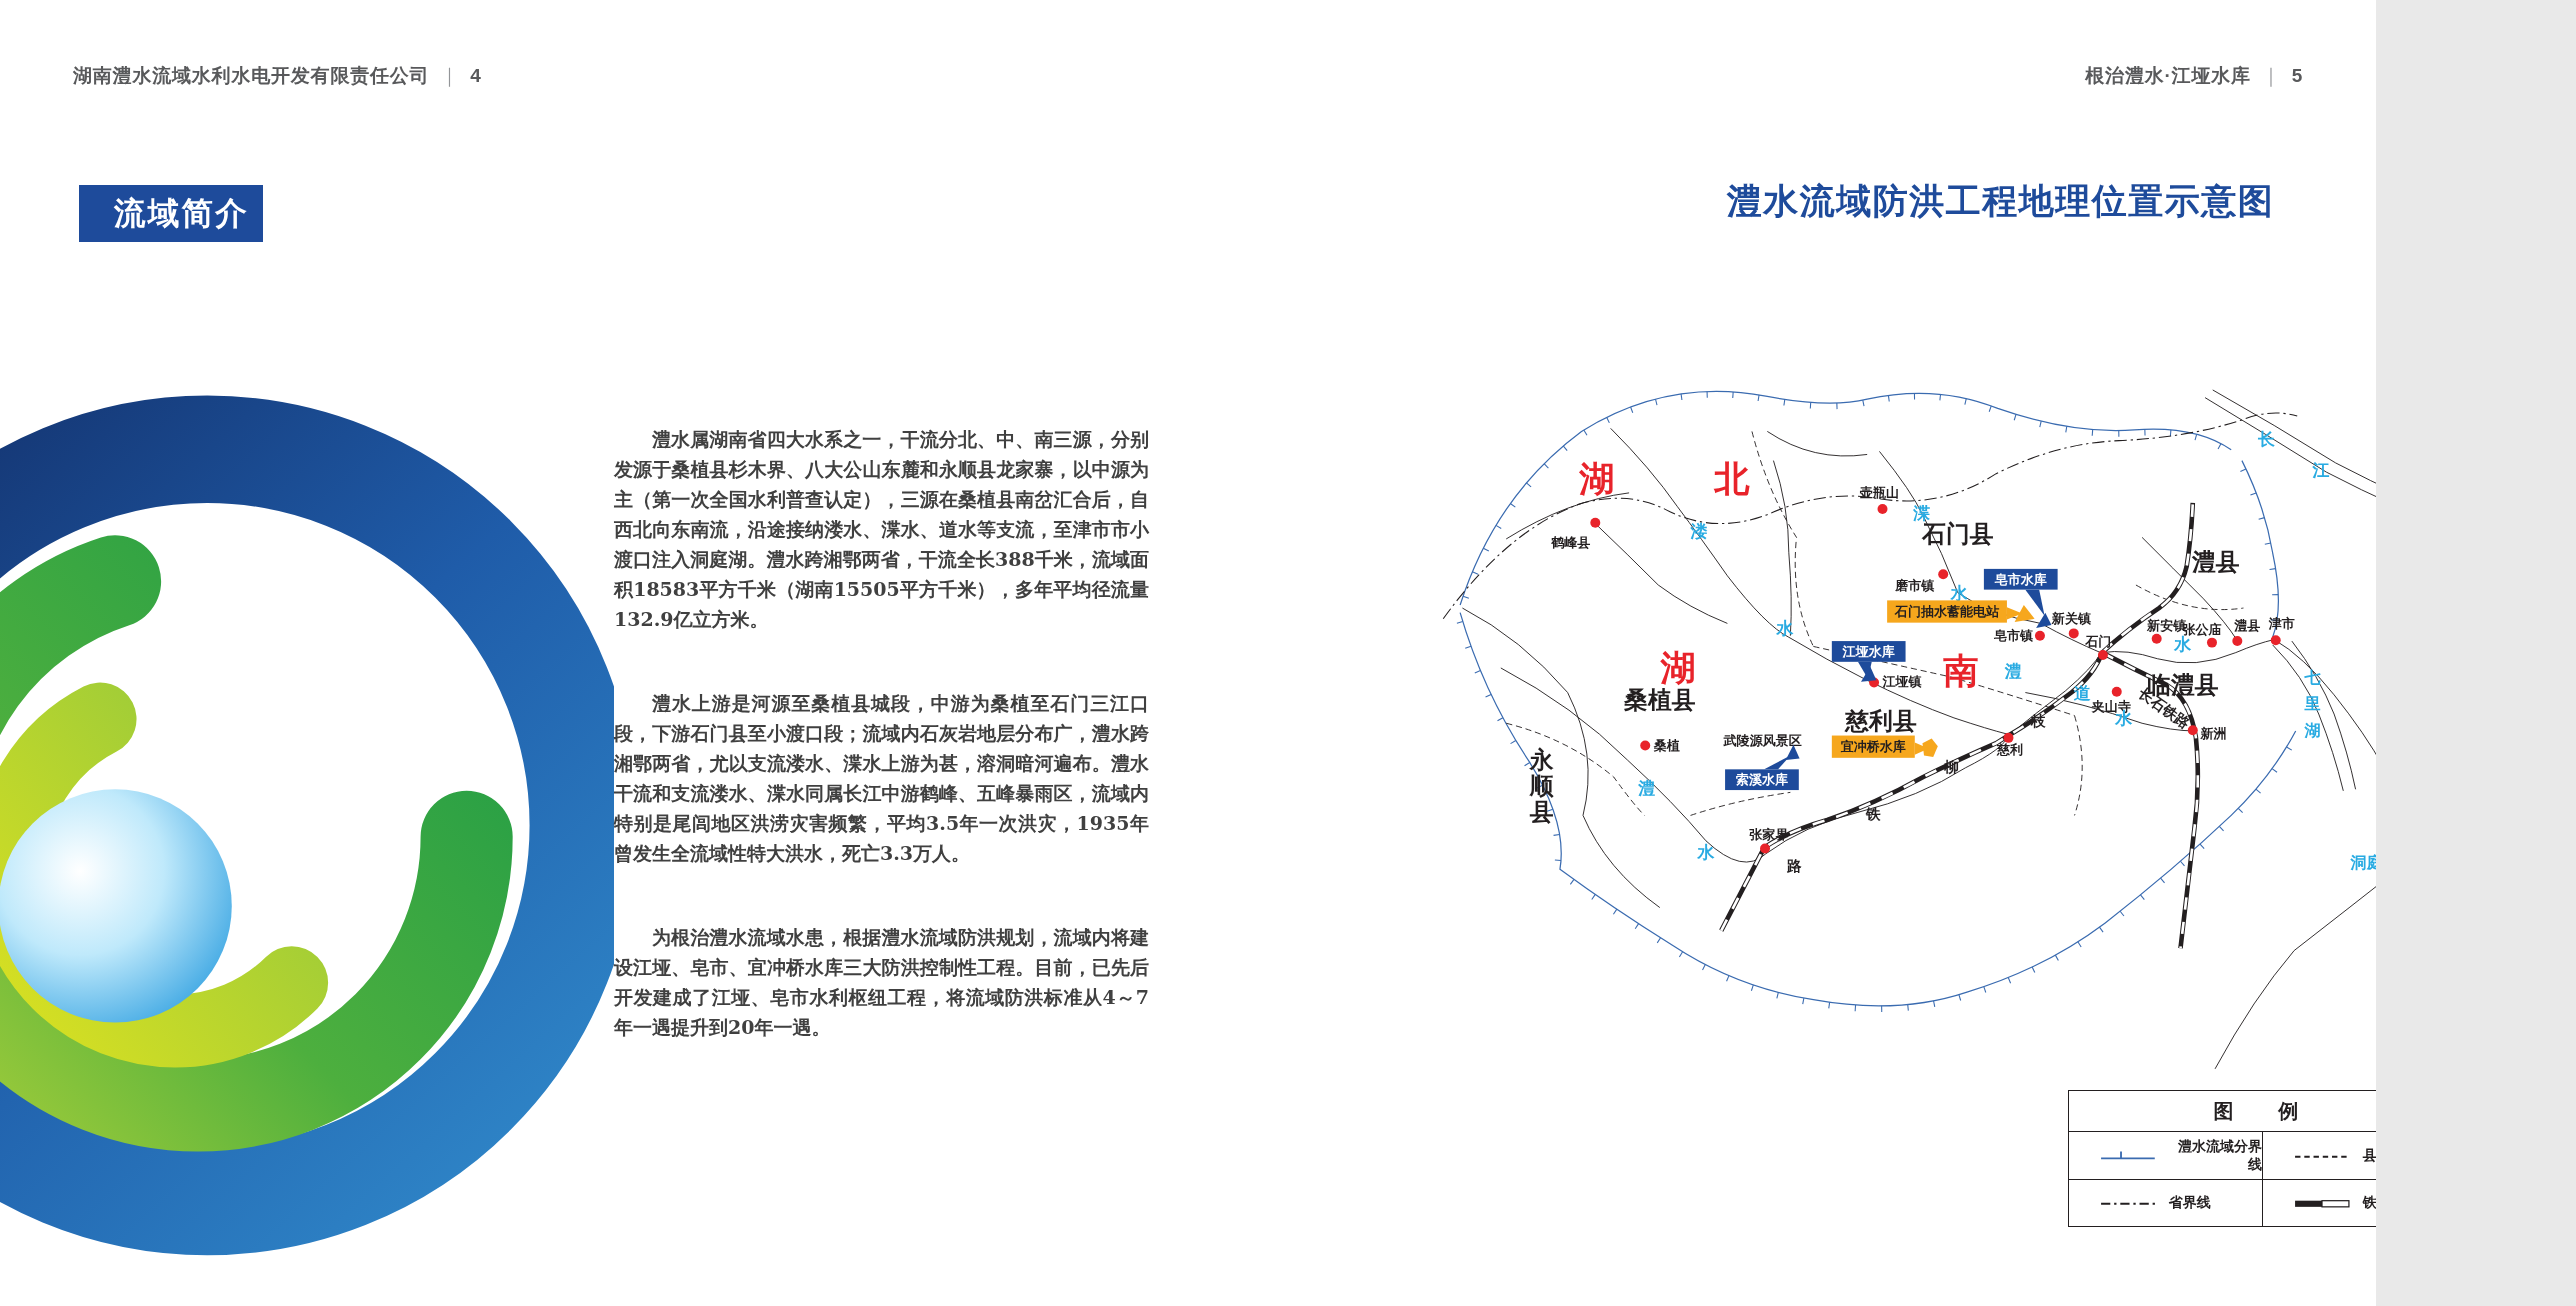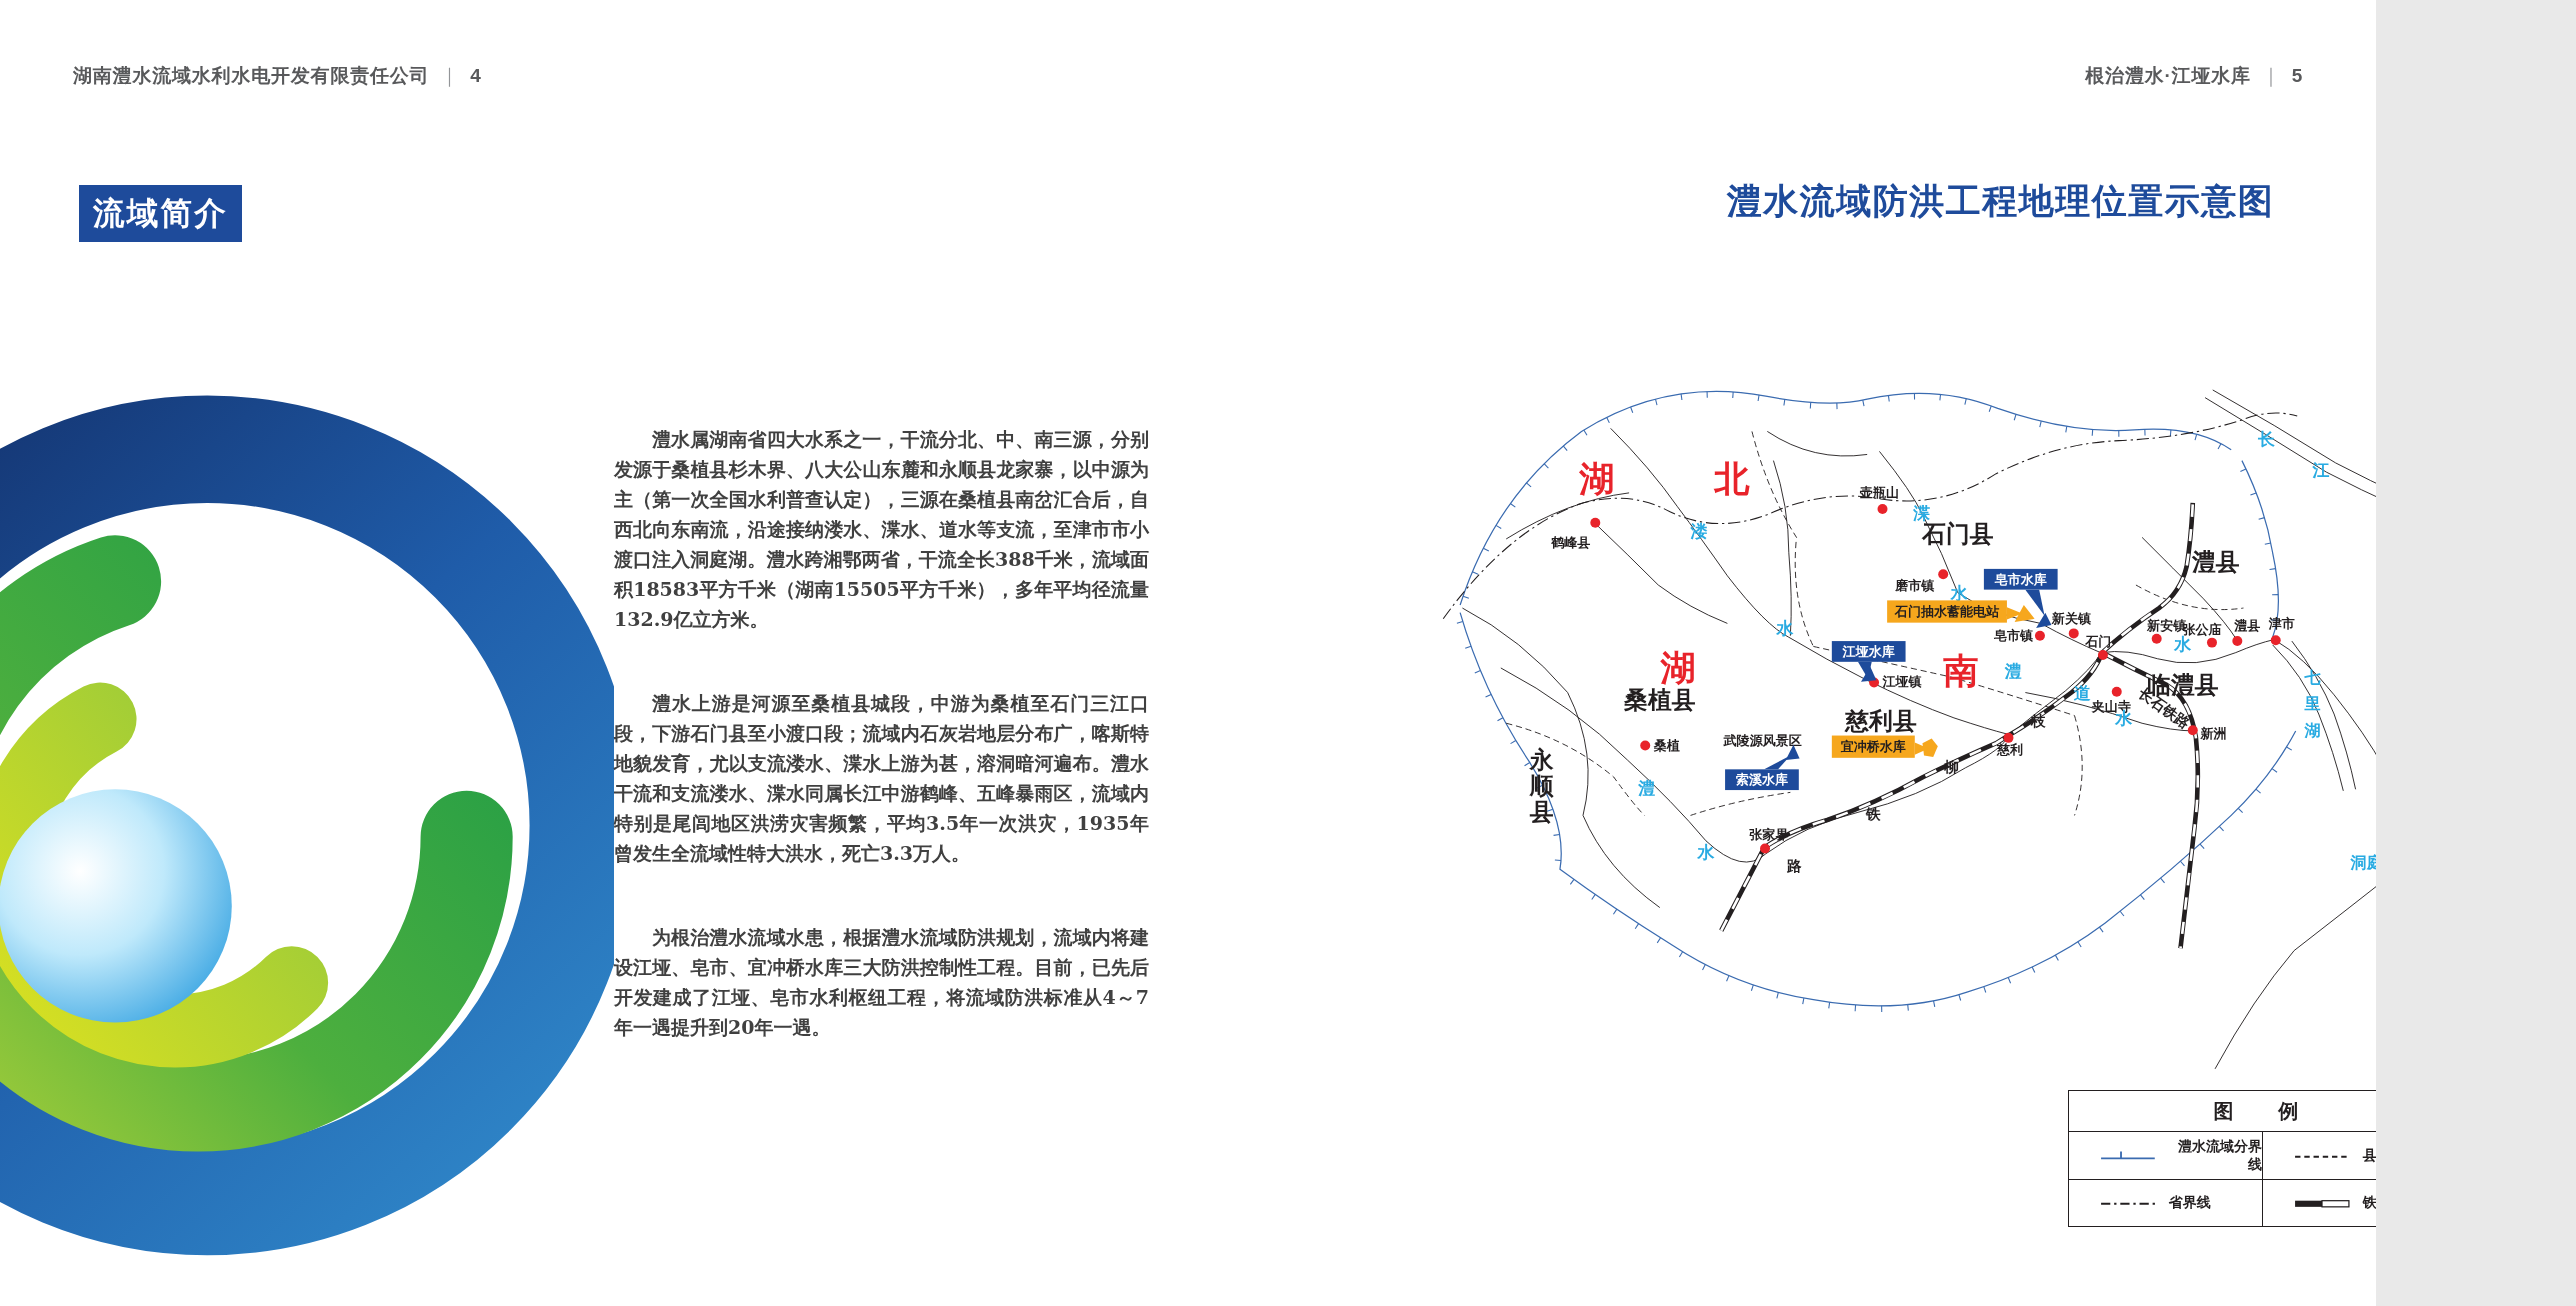--- a/index.html
+++ b/index.html
@@ -5,21 +5,21 @@
   html,body{margin:0;padding:0;background:#e9e9e9;}
   #spread{position:relative;width:2376px;height:1306px;background:#ffffff;overflow:hidden;
           font-family:"Liberation Sans",sans-serif;}
   
   .hdr{position:absolute;top:63px;font-size:19px;font-weight:bold;color:#58595b;letter-spacing:0.8px;}
   #hdr-left{left:73px;}
   #hdr-right{right:73px;text-align:right;}
   .hdr .sep{margin:0 10.7px;color:#939598;font-weight:normal;}
   
   #section-box{position:absolute;left:79px;top:185px;width:163px;height:57px;background:#1e4b9b;
-               display:flex;align-items:center;justify-content:center;}
+               display:flex;align-items:center;justify-content:center;padding-left:21px;}
   #section-box span{color:#fff;font-size:31.5px;font-weight:bold;letter-spacing:2.3px;}
   
   #body-text{position:absolute;left:614px;top:424px;width:535px;color:#404040;
              font-family:"DejaVu Serif","Liberation Serif",serif;font-weight:bold;
              font-size:19px;line-height:30px;text-align:justify;}
   #body-text p{margin:0 0 54px 0;text-indent:2em;}
   
   #map-title{position:absolute;left:1705px;top:178px;width:591px;text-align:center;
              color:#1e4b9b;font-size:35px;font-weight:bold;letter-spacing:1.5px;}
   
@@ -84,21 +84,21 @@
       </radialGradient>
     </defs>
     <circle cx="270" cy="1075" r="490" fill="none" stroke="url(#blueGrad)" stroke-width="140" pathLength="100" stroke-dasharray="75 25" stroke-dashoffset="37.5" stroke-linecap="round"></circle>
     <circle cx="258" cy="1090" r="350" fill="none" stroke="url(#greenGrad)" stroke-width="120" pathLength="100" stroke-dasharray="70 30" stroke-dashoffset="0" stroke-linecap="round"></circle>
     <circle cx="228" cy="1128" r="215" fill="none" stroke="url(#yellowGrad)" stroke-width="95" pathLength="100" stroke-dasharray="55 45" stroke-dashoffset="87.5" stroke-linecap="round"></circle>
     <circle cx="150" cy="1180" r="152" fill="url(#sphereGrad)"></circle>
   </svg>
 
   <div id="body-text">
     <p>澧水属湖南省四大水系之一，干流分北、中、南三源，分别发源于桑植县杉木界、八大公山东麓和永顺县龙家寨，以中源为主（第一次全国水利普查认定），三源在桑植县南岔汇合后，自西北向东南流，沿途接纳溇水、渫水、道水等支流，至津市市小渡口注入洞庭湖。澧水跨湘鄂两省，干流全长388千米，流域面积18583平方千米（湖南15505平方千米），多年平均径流量132.9亿立方米。</p>
-    <p>澧水上游是河源至桑植县城段，中游为桑植至石门三江口段，下游石门县至小渡口段；流域内石灰岩地层分布广，喀斯特地貌发育，尤以支流溇水、渫水上游为甚，溶洞暗河遍布。澧水干流和支流溇水、渫水同属长江中游鹤峰、五峰暴雨区，流域内特别是尾闾地区洪涝灾害频繁，平均3.5年一次洪灾，1935年曾发生全流域性特大洪水，死亡3.3万人。</p>
+    <p>澧水上游是河源至桑植县城段，中游为桑植至石门三江口段，下游石门县至小渡口段；流域内石灰岩地层分布广，澧水跨湘鄂两省，尤以支流溇水、渫水上游为甚，溶洞暗河遍布。澧水干流和支流溇水、渫水同属长江中游鹤峰、五峰暴雨区，流域内特别是尾闾地区洪涝灾害频繁，平均3.5年一次洪灾，1935年曾发生全流域性特大洪水，死亡3.3万人。</p>
     <p>为根治澧水流域水患，根据澧水流域防洪规划，流域内将建设江垭、皂市、宜冲桥水库三大防洪控制性工程。目前，已先后开发建成了江垭、皂市水利枢纽工程，将流域防洪标准从4～7年一遇提升到20年一遇。</p>
   </div>
 
   <div id="map-title">澧水流域防洪工程地理位置示意图</div>
 
   <svg id="map-svg" viewBox="1700 150 1655 1500">
 
     <g id="basin-g">
       <path class="basin" d="M1902,788 Q1948,645 2060,562 Q2172,492 2300,516 Q2382,532 2432,520 Q2522,500 2602,532 Q2700,566 2780,560 Q2860,554 2906,586" fill="none" stroke="#3a6bb0" stroke-width="1.6"></path>
       <path class="basin" d="M1902,798 Q1932,902 1992,992 Q2042,1072 2032,1132 Q2100,1182 2180,1232 Q2262,1286 2362,1302 Q2472,1322 2562,1292 Q2662,1262 2742,1202 Q2832,1132 2906,1062 Q2958,1012 2990,952" fill="none" stroke="#3a6bb0" stroke-width="1.6"></path>

